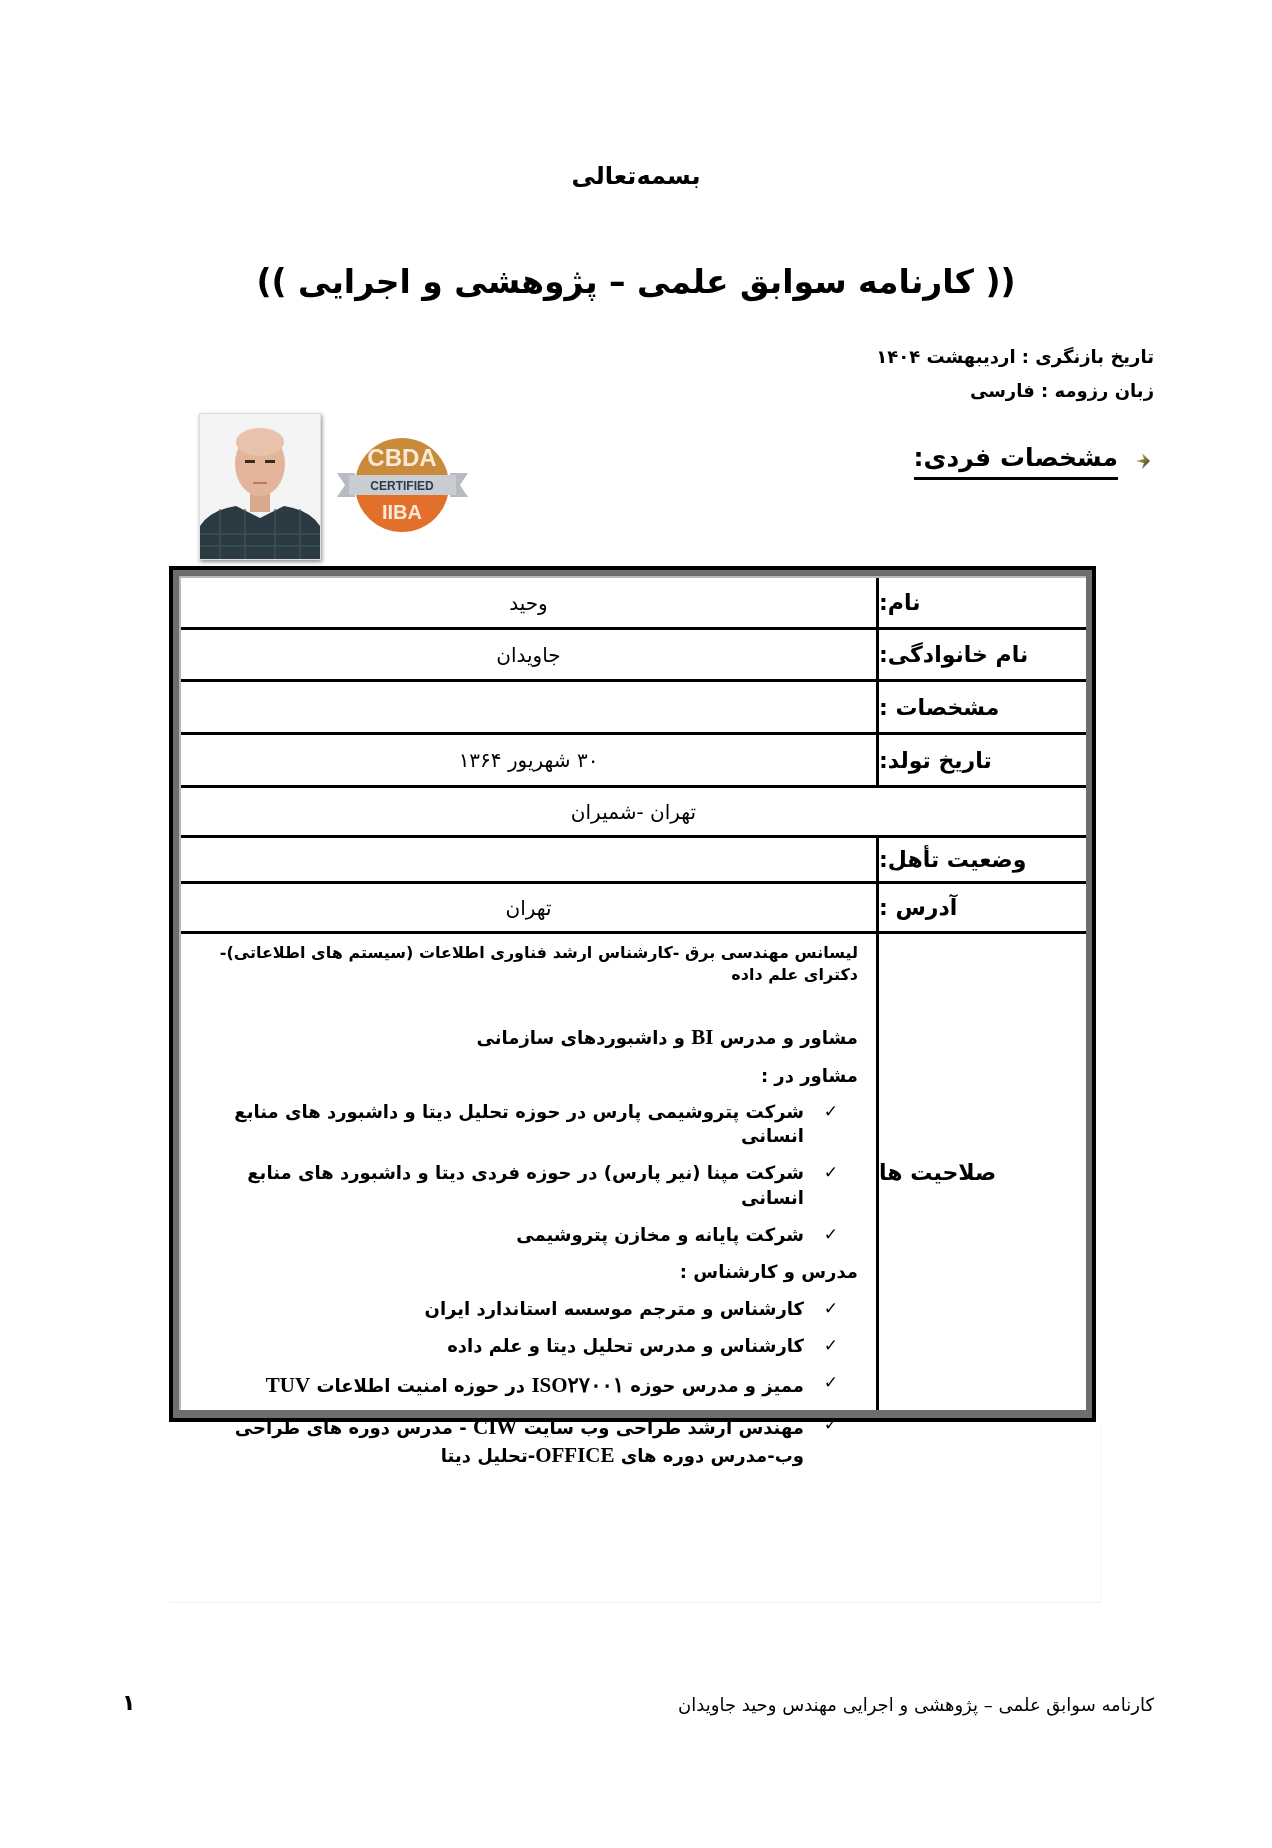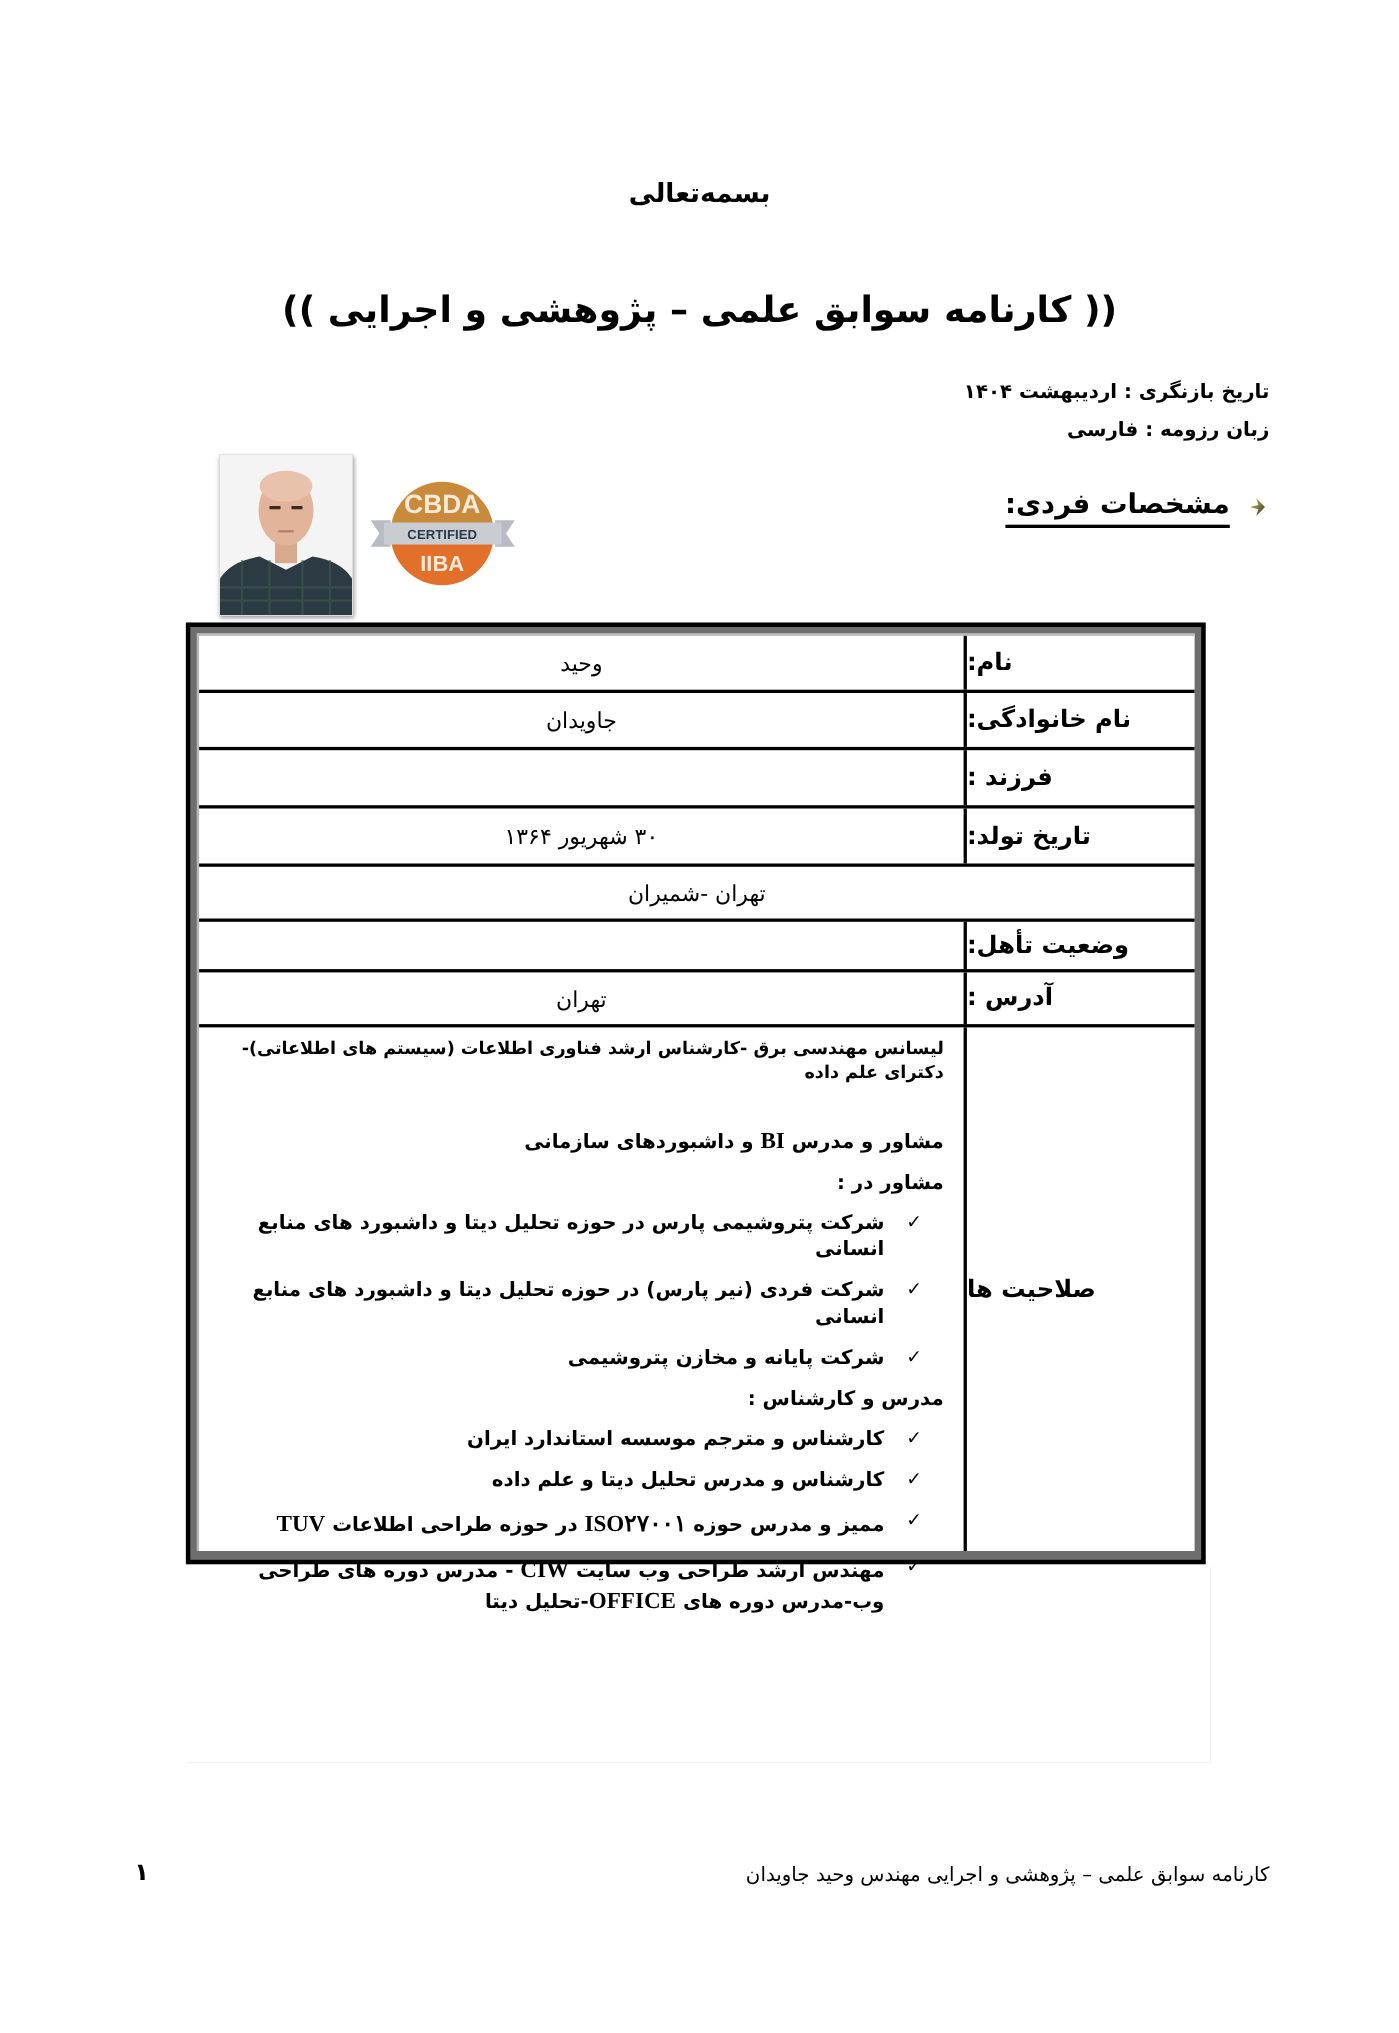--- a/index.html
+++ b/index.html
@@ -156,21 +156,21 @@
   <div class="table-inner">
     <div class="row" style="top:0;height:49px;">
       <div class="cell-label">نام:</div>
       <div class="cell-value">وحید</div>
     </div>
     <div class="row" style="top:52px;height:49px;">
       <div class="cell-label">نام خانوادگی:</div>
       <div class="cell-value">جاویدان</div>
     </div>
     <div class="row" style="top:104px;height:50px;">
-      <div class="cell-label">فرزند :</div>
+      <div class="cell-label">مشخصات :</div>
     </div>
     <div class="row" style="top:157px;height:50px;">
       <div class="cell-label">تاریخ تولد:</div>
       <div class="cell-value">۳۰ شهریور ۱۳۶۴</div>
     </div>
     <div class="row" style="top:210px;height:47px;">
       <div class="cell-value">تهران -شمیران</div>
     </div>
     <div class="row" style="top:260px;height:43px;">
       <div class="cell-label">وضعیت تأهل:</div>
@@ -189,21 +189,21 @@
           <span>و داشبوردهای سازمانی</span>
         </div>
         <div class="sub-head">مشاور در :</div>
         <ul>
           <li>
             <span class="check">✓</span>
             <span>شرکت پتروشیمی پارس در حوزه تحلیل دیتا و داشبورد های منابع انسانی</span>
           </li>
           <li>
             <span class="check">✓</span>
-            <span>شرکت فردی (نیر پارس) در حوزه تحلیل دیتا و داشبورد های منابع انسانی</span>
+            <span>شرکت مپنا (نیر پارس) در حوزه فردی دیتا و داشبورد های منابع انسانی</span>
           </li>
           <li>
             <span class="check">✓</span>
             <span>شرکت  پایانه و مخازن پتروشیمی</span>
           </li>
         </ul>
         <div class="sub-head">مدرس و کارشناس  :</div>
         <ul>
           <li>
             <span class="check">✓</span>
@@ -211,21 +211,21 @@
           </li>
           <li>
             <span class="check">✓</span>
             <span>کارشناس و مدرس تحلیل دیتا و علم داده</span>
           </li>
           <li>
             <span class="check">✓</span>
             <span>
               <span>ممیز و مدرس حوزه</span>
               <span class="latin">ISO۲۷۰۰۱</span>
-              <span>در حوزه طراحی اطلاعات</span>
+              <span>در حوزه امنیت اطلاعات</span>
               <span class="latin">TUV</span>
             </span>
           </li>
           <li>
             <span class="check">✓</span>
             <span>
               <span>مهندس ارشد طراحی وب سایت</span>
               <span class="latin">CIW</span>
               <span>- مدرس دوره های طراحی وب-مدرس دوره های</span>
               <span class="latin">OFFICE</span><span>-تحلیل دیتا</span>

